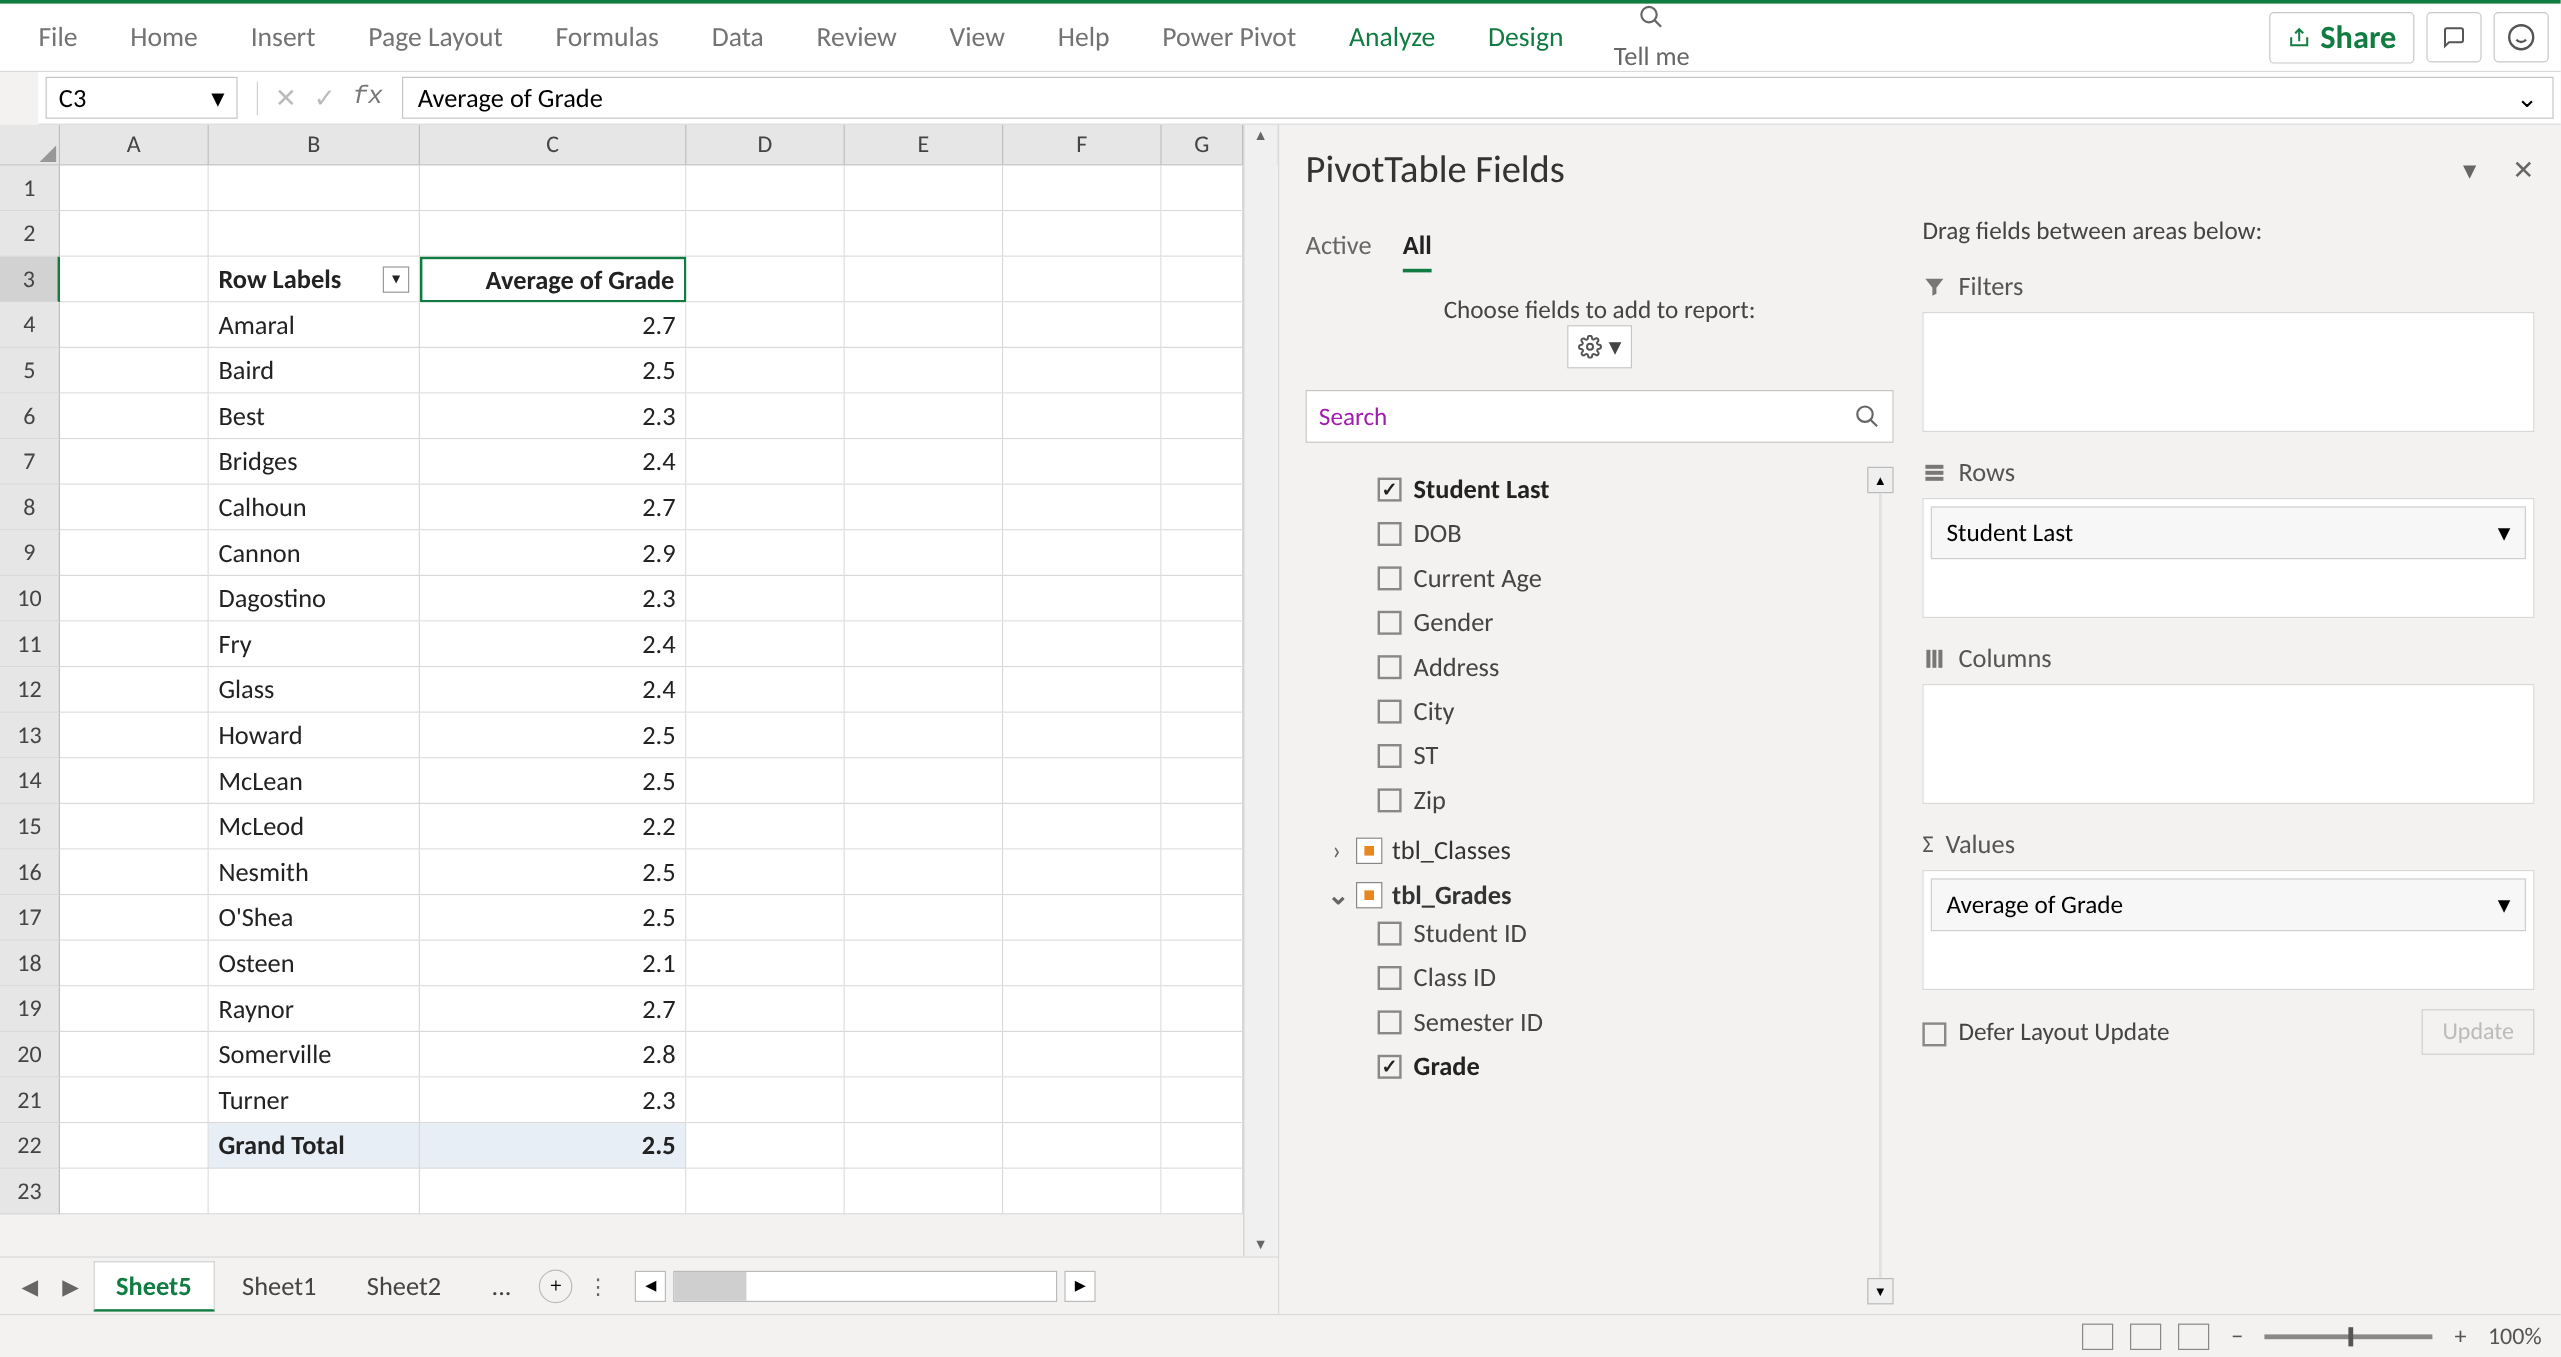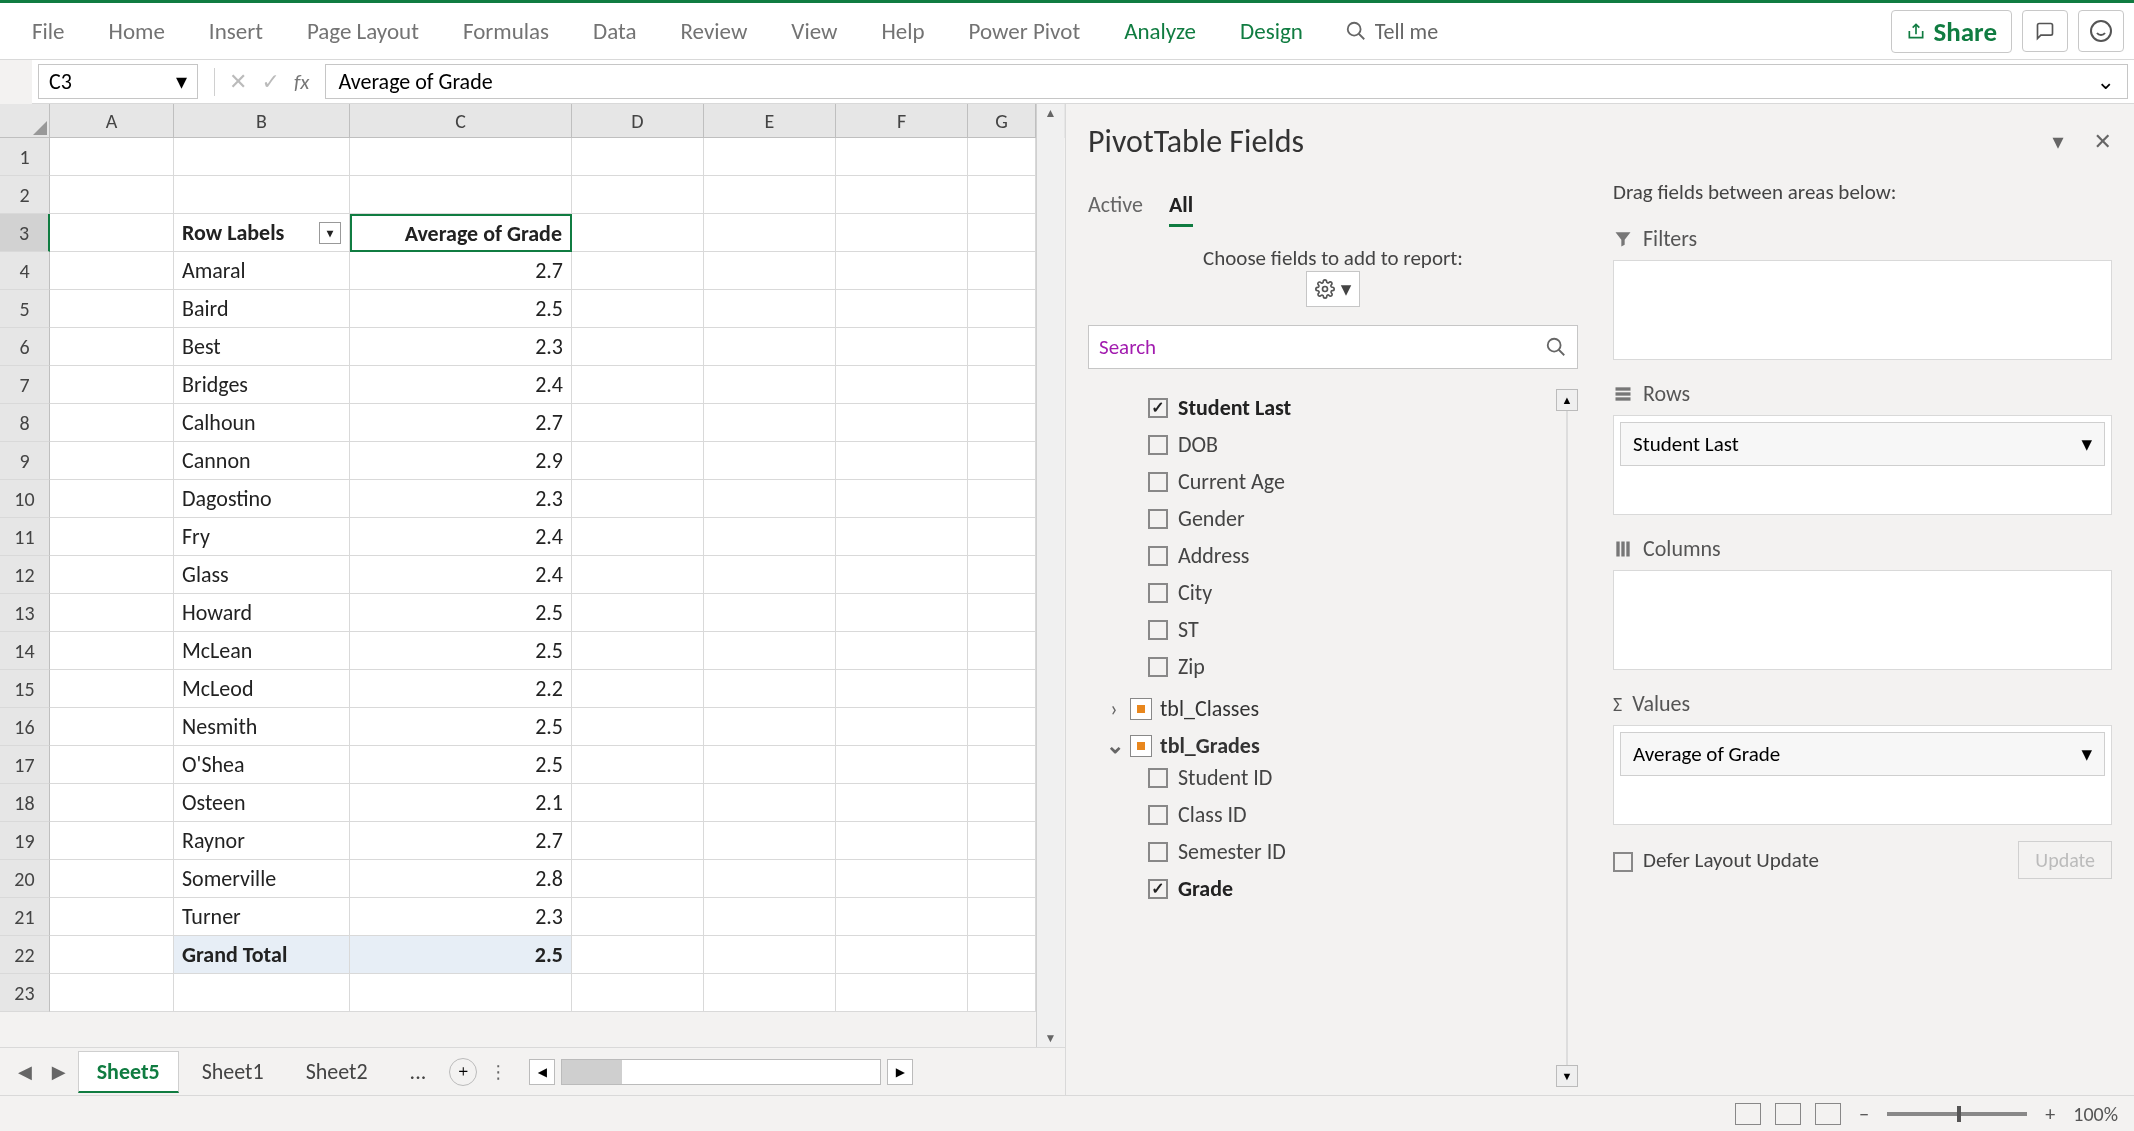--- a/index.html
+++ b/index.html
@@ -10,21 +10,21 @@
   .ribbon .tab.green { color:#107c41; }
   .ribbon .spacer { flex:1; }
   .tellme { display:flex; align-items:center; gap:8px; font-size:22px; color:#666; }
   .sharebtn { border:1px solid #c8c8c8; border-radius:4px; padding:4px 14px; display:flex; gap:8px; align-items:center; font-size:27px; color:#107c41; font-weight:600;margin-left:32px; }
   .iconbtn { border:1px solid #c8c8c8; border-radius:4px; width:46px; height:42px; display:flex; align-items:center; justify-content:center; margin-left:10px; color:#555; }
   
   .fbar { height: 44px; background:#fff; border-bottom:1px solid #d9d9d9; display:flex; align-items:stretch;margin-left:32px; }
   .namebox { width:160px; border:1px solid #c6c6c6; margin:4px 6px; display:flex; align-items:center; padding:0 10px; font-size:22px; justify-content:space-between; }
   .fx-controls { display:flex; align-items:center; gap:14px; padding:0 10px; color:#bbb; }
   .fx-controls .sep { width:1px; height:28px; background:#d0d0d0; }
-  .fx-label { font-style:italic; color:#777; font-size:21px;}
+  .fx-label { font-style:italic; color:#777; font-size:21px;font-family:Liberation Mono, monospace;}
   .formula-input { flex:1; border:1px solid #c6c6c6; margin:4px 6px; display:flex; align-items:center; padding:0 12px; font-size:22px; justify-content:space-between;}
   
   .main { flex:1; display:flex; overflow:hidden; }
   .gridarea { width:1065px; display:flex; flex-direction:column; overflow:hidden;}
   
   .colhead { display:flex; height:34px; background:#e6e6e6; }
   .corner { width:50px; border-right:1px solid #bfbfbf; border-bottom:1px solid #bfbfbf; display:flex; align-items:flex-end; justify-content:flex-end; padding:2px;}
   .corner svg { width:14px; height:14px; }
   .ch { border-right:1px solid #bfbfbf; border-bottom:1px solid #bfbfbf; text-align:center; font-size:20px; color:#444; line-height:34px;}
   .wA{width:124px;} .wB{width:176px;} .wC{width:222px;} .wD{width:132px;} .wE{width:132px;} .wF{width:132px;} .wG{width:68px;}
@@ -70,21 +70,21 @@
   .frow .cb.checked::after { content:"✓"; font-size:16px; color:#222; font-weight:700; }
   .tblrow { padding-left:18px; display:flex; align-items:center; gap:8px; font-size:22px; color:#333; margin-top:10px;}
   .tblrow .expicon{ width:16px; text-align:center; color:#666;}
   .tblrow.bold { font-weight:700;}
   .tableicon { width:22px;height:22px; background:#fff; border:1px solid #888; display:inline-flex;}
   .tableicon::after{content:""; width:8px;height:8px;background:#e8871e; margin:auto;}
   .vscroll2{ position:absolute; right:0; top:0; bottom:0; width:22px; display:flex;flex-direction:column;align-items:center; gap:0;}
   .sbbtn{width:22px;height:22px;border:1px solid #bbb;background:#efefef;font-size:11px;display:flex;align-items:center;justify-content:center;}
   .sbtrack{flex:1;background:#efefef;border-left:1px solid #ddd;border-right:1px solid #ddd;position:relative;}
   .sbthumb{position:absolute;left:0;right:0;top:50%;height:160px;background:#c9c9c9;}
-  .rightcol { flex:1; display:flex; flex-direction:column;margin-left:11px;}
+  .rightcol { flex:1; display:flex; flex-direction:column;}
   .draglabel{font-size:21px;color:#444;}
   .area { margin-top:20px;}
   .area-head{ font-size:22px;color:#555; display:flex; gap:10px; align-items:center;}
   .area-box { margin-top:8px; background:#fff; border:1px solid #d9d9d9; min-height:100px; padding:6px;}
   .area-item { border:1px solid #cfcfcf; background:#f7f7f7; padding:8px 12px; font-size:21px; display:flex; justify-content:space-between;}
   .deferrow { display:flex; align-items:center; justify-content:space-between; margin-top:10px; padding:6px 0;}
   .deferrow .cb2 { width:20px;height:20px;border:2px solid #888; display:inline-block; margin-right:10px; vertical-align:middle;}
   .updatebtn { border:1px solid #d0d0d0; color:#bbb; padding:6px 16px; font-size:20px;}
   
   .statusbar { height:36px; background:#f3f2f1; border-top:1px solid #d9d9d9; display:flex; justify-content:flex-end; align-items:center; padding:0 16px; gap:18px; color:#555; font-size:20px;}
@@ -103,21 +103,21 @@
   <div class="tab">Insert</div>
   <div class="tab">Page Layout</div>
   <div class="tab">Formulas</div>
   <div class="tab">Data</div>
   <div class="tab">Review</div>
   <div class="tab">View</div>
   <div class="tab">Help</div>
   <div class="tab">Power Pivot</div>
   <div class="tab green">Analyze</div>
   <div class="tab green">Design</div>
-  <div class="tellme" style="margin-left:20px;">
+  <div class="tellme" style="margin-left:20px;flex-direction:column;">
     <span>
         <svg width="22" height="22" viewBox="0 0 24 24" fill="none" stroke="#666" stroke-width="2">
           <circle cx="10" cy="10" r="7"></circle>
           <line x1="21" y1="21" x2="15" y2="15"></line>
         </svg>
       </span>
     <span>Tell me</span>
   </div>
   <div class="spacer"></div>
   <div class="sharebtn">

